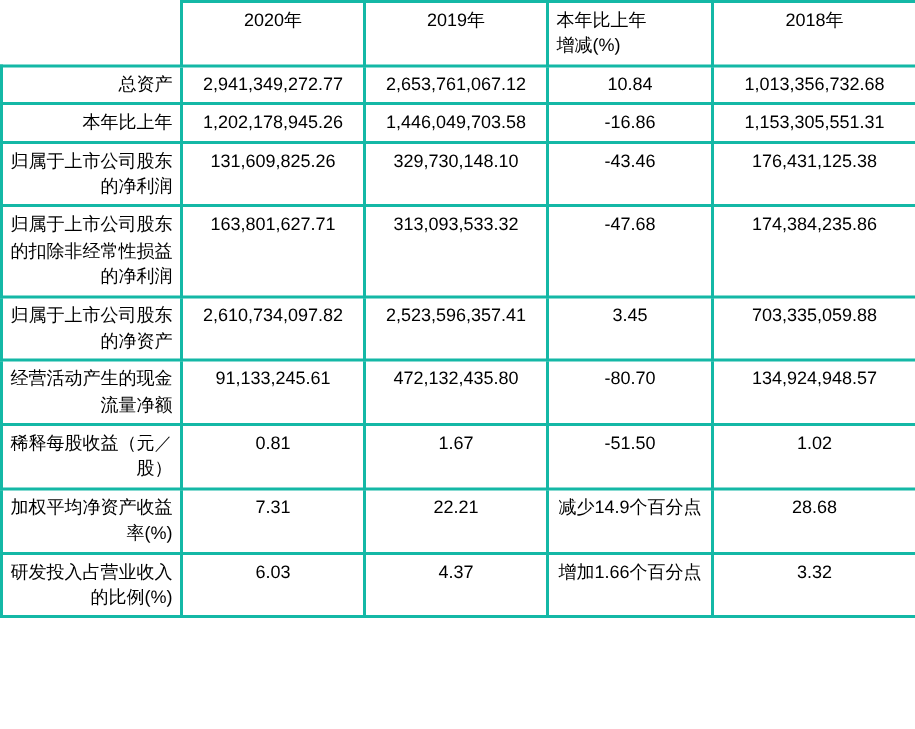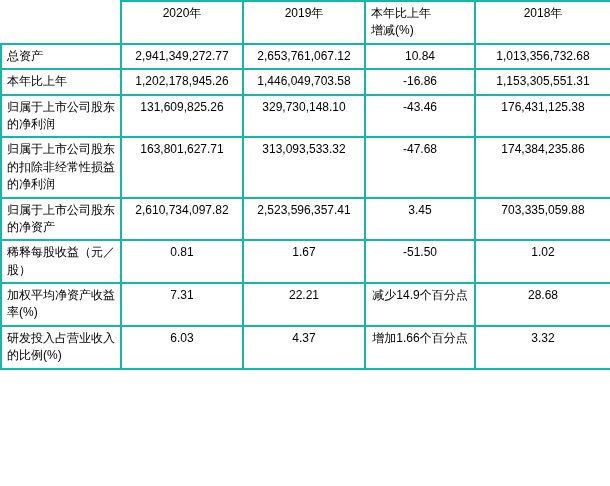--- a/index.html
+++ b/index.html
@@ -38,21 +38,21 @@
     text-align: center;
     height: 34px;
     vertical-align: middle;
   }
   .hdr.left-blank {
     border-left: none;
     border-top: none;
     border-bottom: 1px solid #000;
   }
   .lbl {
-    text-align: left;
+    text-align: right;
   }
   .num {
     text-align: center;
   }
   .txt {
     text-align: center;
   }
   .hdr-delta {
     text-align: left;
     line-height: 1.4;
@@ -111,20 +111,27 @@
         <td class="num">174,384,235.86</td>
       </tr>
       <tr>
         <td class="lbl">归属于上市公司股东的净资产</td>
         <td class="num">2,610,734,097.82</td>
         <td class="num">2,523,596,357.41</td>
         <td class="num">3.45</td>
         <td class="num">703,335,059.88</td>
       </tr>
       <tr>
+        <td class="lbl">经营活动产生的现金流量净额</td>
+        <td class="num">91,133,245.61</td>
+        <td class="num">472,132,435.80</td>
+        <td class="num">-80.70</td>
+        <td class="num">134,924,948.57</td>
+      </tr>
+      <tr>
         <td class="lbl">稀释每股收益（元／股）</td>
         <td class="num">0.81</td>
         <td class="num">1.67</td>
         <td class="num">-51.50</td>
         <td class="num">1.02</td>
       </tr>
       <tr>
         <td class="lbl">加权平均净资产收益率(%)</td>
         <td class="num">7.31</td>
         <td class="num">22.21</td>

